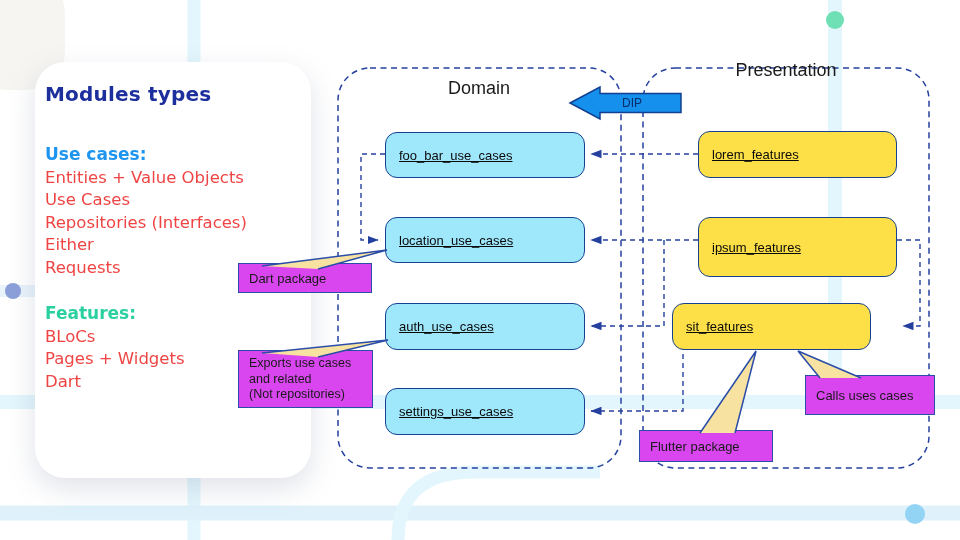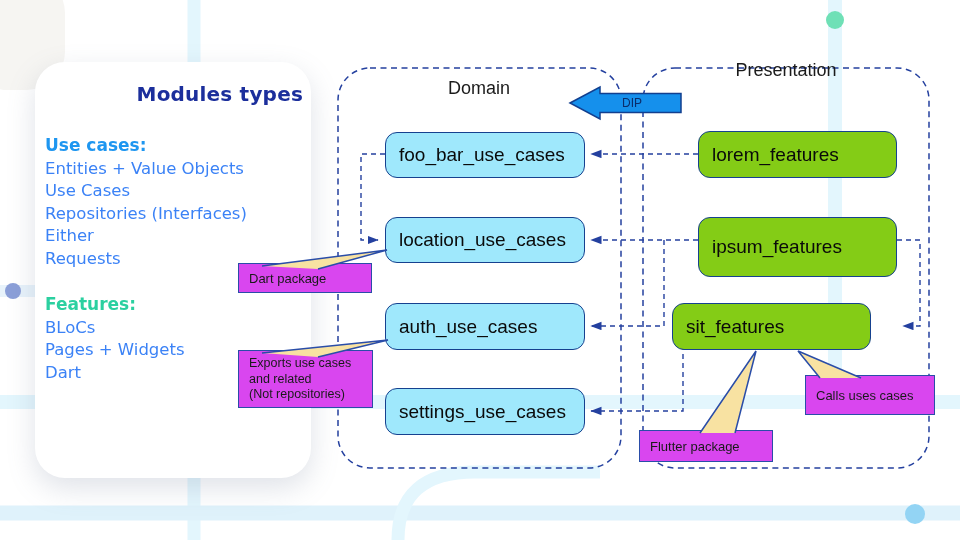--- a/index.html
+++ b/index.html
@@ -14,43 +14,43 @@
 
   
   .card{
     position:absolute;left:35px;top:62px;width:276px;height:416px;z-index:2;
     background:#ffffff;border-radius:30px;
     box-shadow:0 10px 28px rgba(110,125,150,0.22);
     font-family:"DejaVu Sans",sans-serif;
     box-sizing:border-box;padding:20px 8px 0 10px;
   }
   .card-title{
-    text-align:right;font-size:20px;font-weight:bold;color:#1c2f9c;
-    letter-spacing:0.2px;margin-bottom:29px;
+    text-align:left;font-size:20px;font-weight:bold;color:#1c2f9c;
+    letter-spacing:0.2px;margin-bottom:38px;
   }
   .sec-head{font-size:17px;font-weight:bold;margin-bottom:3px;}
   .sec-head.blue{color:#1e96f0;}
   .sec-head.green{color:#2bd0a0;}
-  .sec-item{font-size:16.5px;color:#3b82f6;line-height:22.4px;white-space:nowrap;}
+  .sec-item{font-size:16.5px;color:#ef4444;line-height:22.4px;white-space:nowrap;}
   .sec-gap{height:24px;}
 
   
   .group-title{
     position:absolute;z-index:2;font-size:18px;color:#1b1b1b;
     transform:translateX(-50%);white-space:nowrap;
   }
   
   .node{
     position:absolute;z-index:2;box-sizing:border-box;
     border:1.6px solid #16418f;border-radius:12px;
     display:flex;align-items:center;padding-left:13px;
-    font-size:19px;color:#0a0a0a;white-space:nowrap;
+    font-size:13px;color:#0a0a0a;white-space:nowrap;text-decoration:underline;
   }
   .node.blue{background:#9fe8fc;}
-  .node.green{background:#84cc16;}
+  .node.green{background:#fde047;}
 
   
   .dip-label{
     position:absolute;z-index:2;left:598px;top:96px;width:68px;
     text-align:center;font-size:12px;color:#0b2d6b;
   }
 
   
   .callout{
     position:absolute;z-index:2;box-sizing:border-box;

